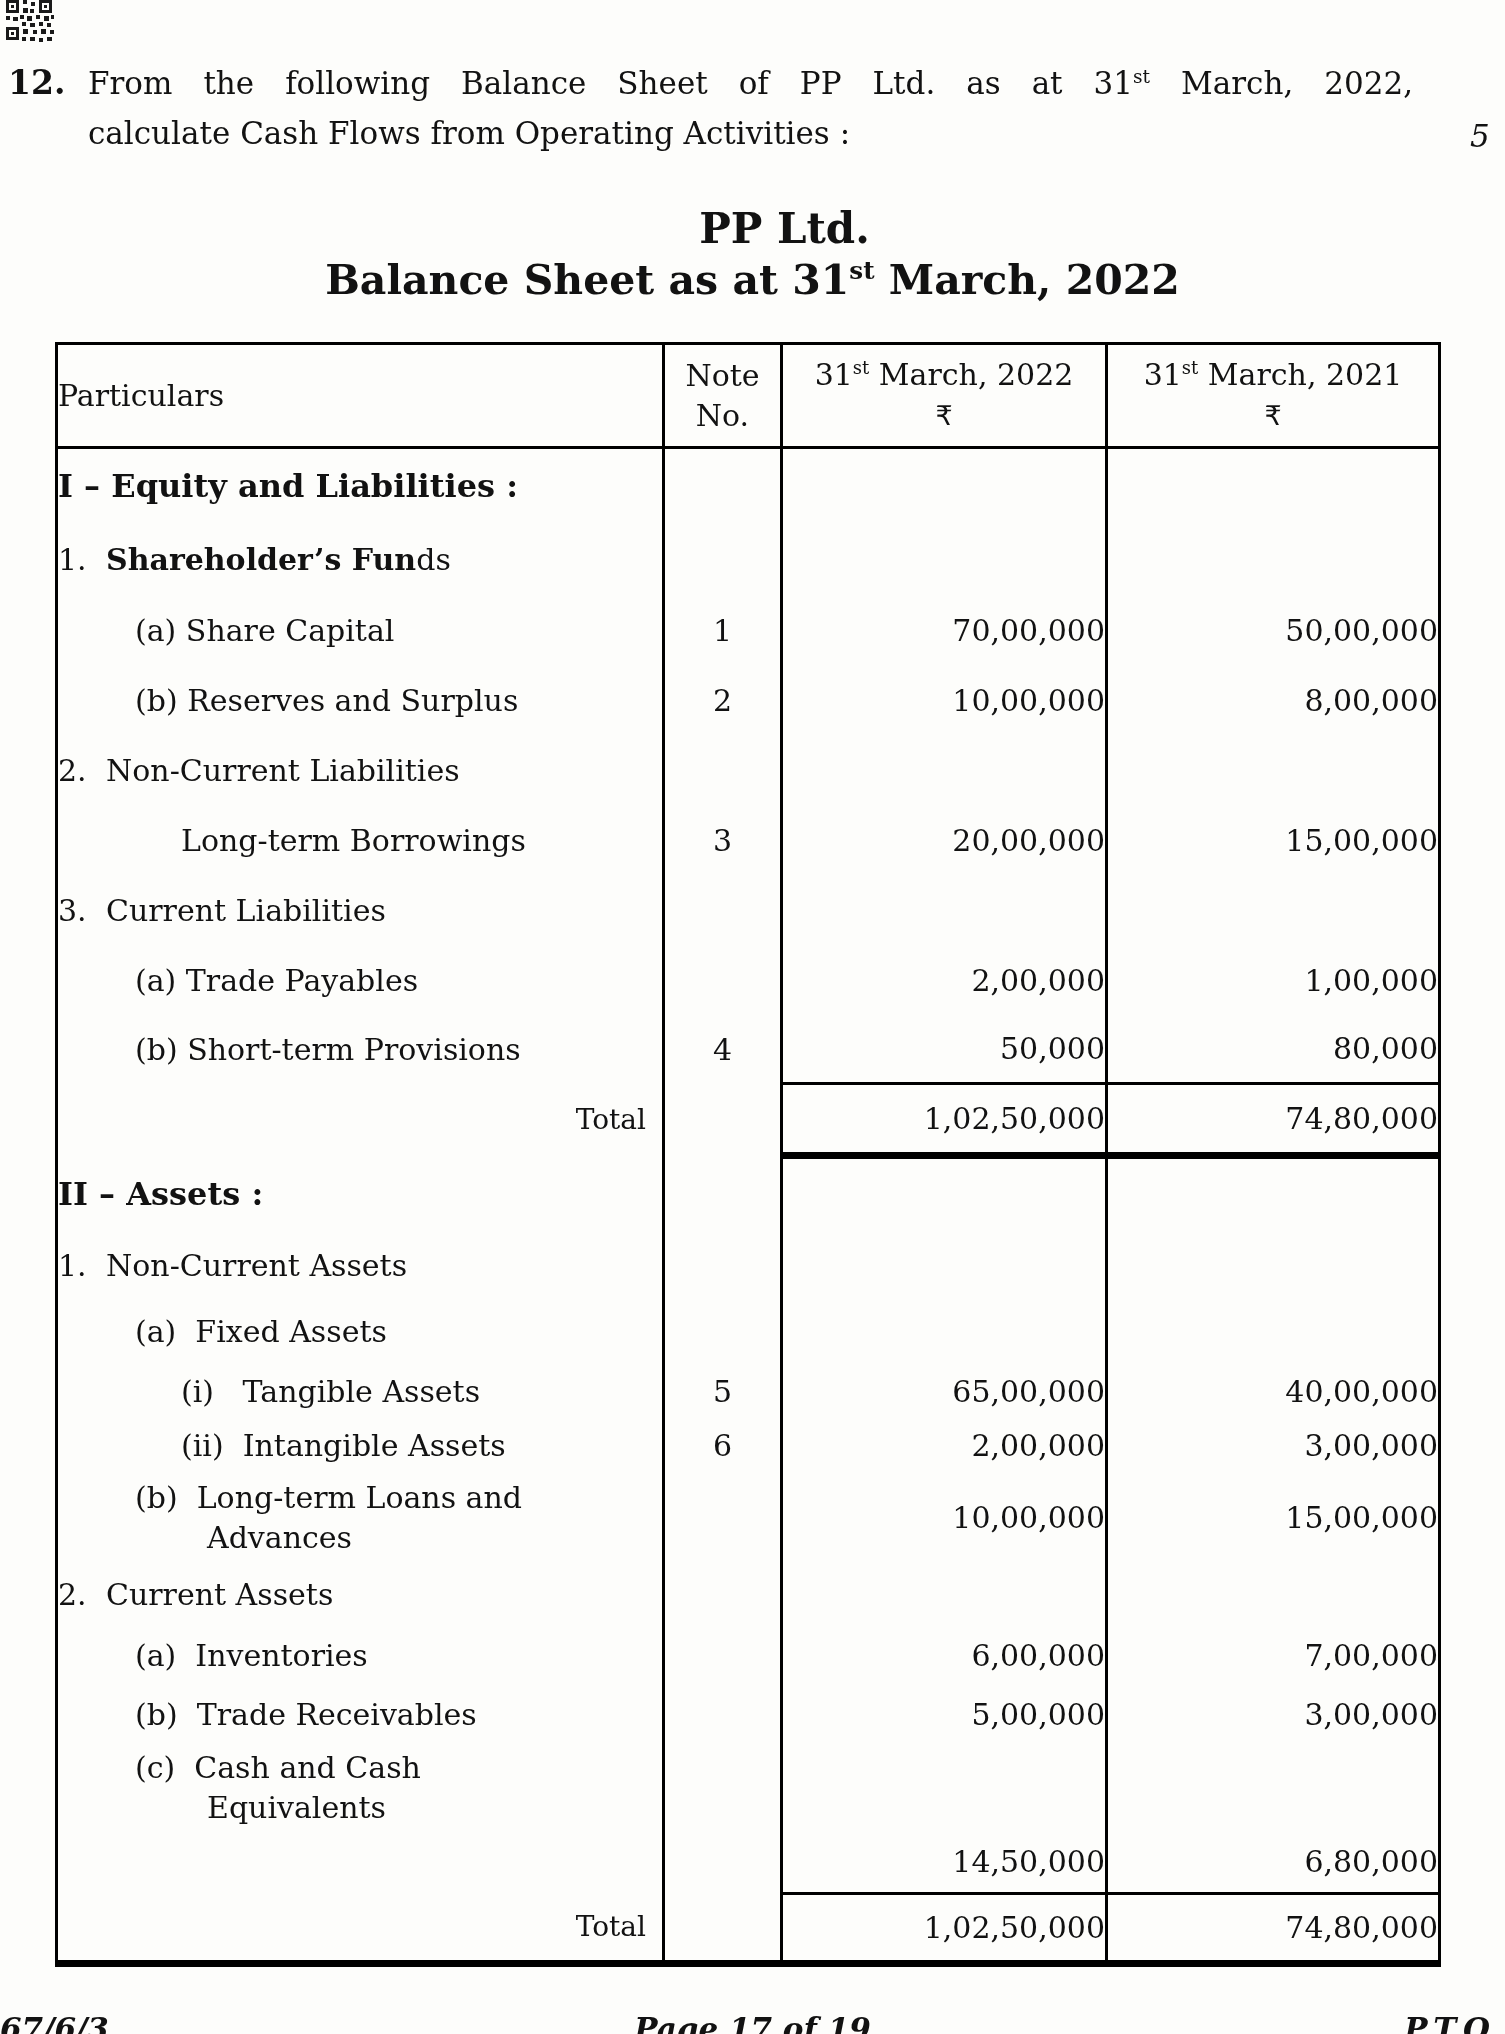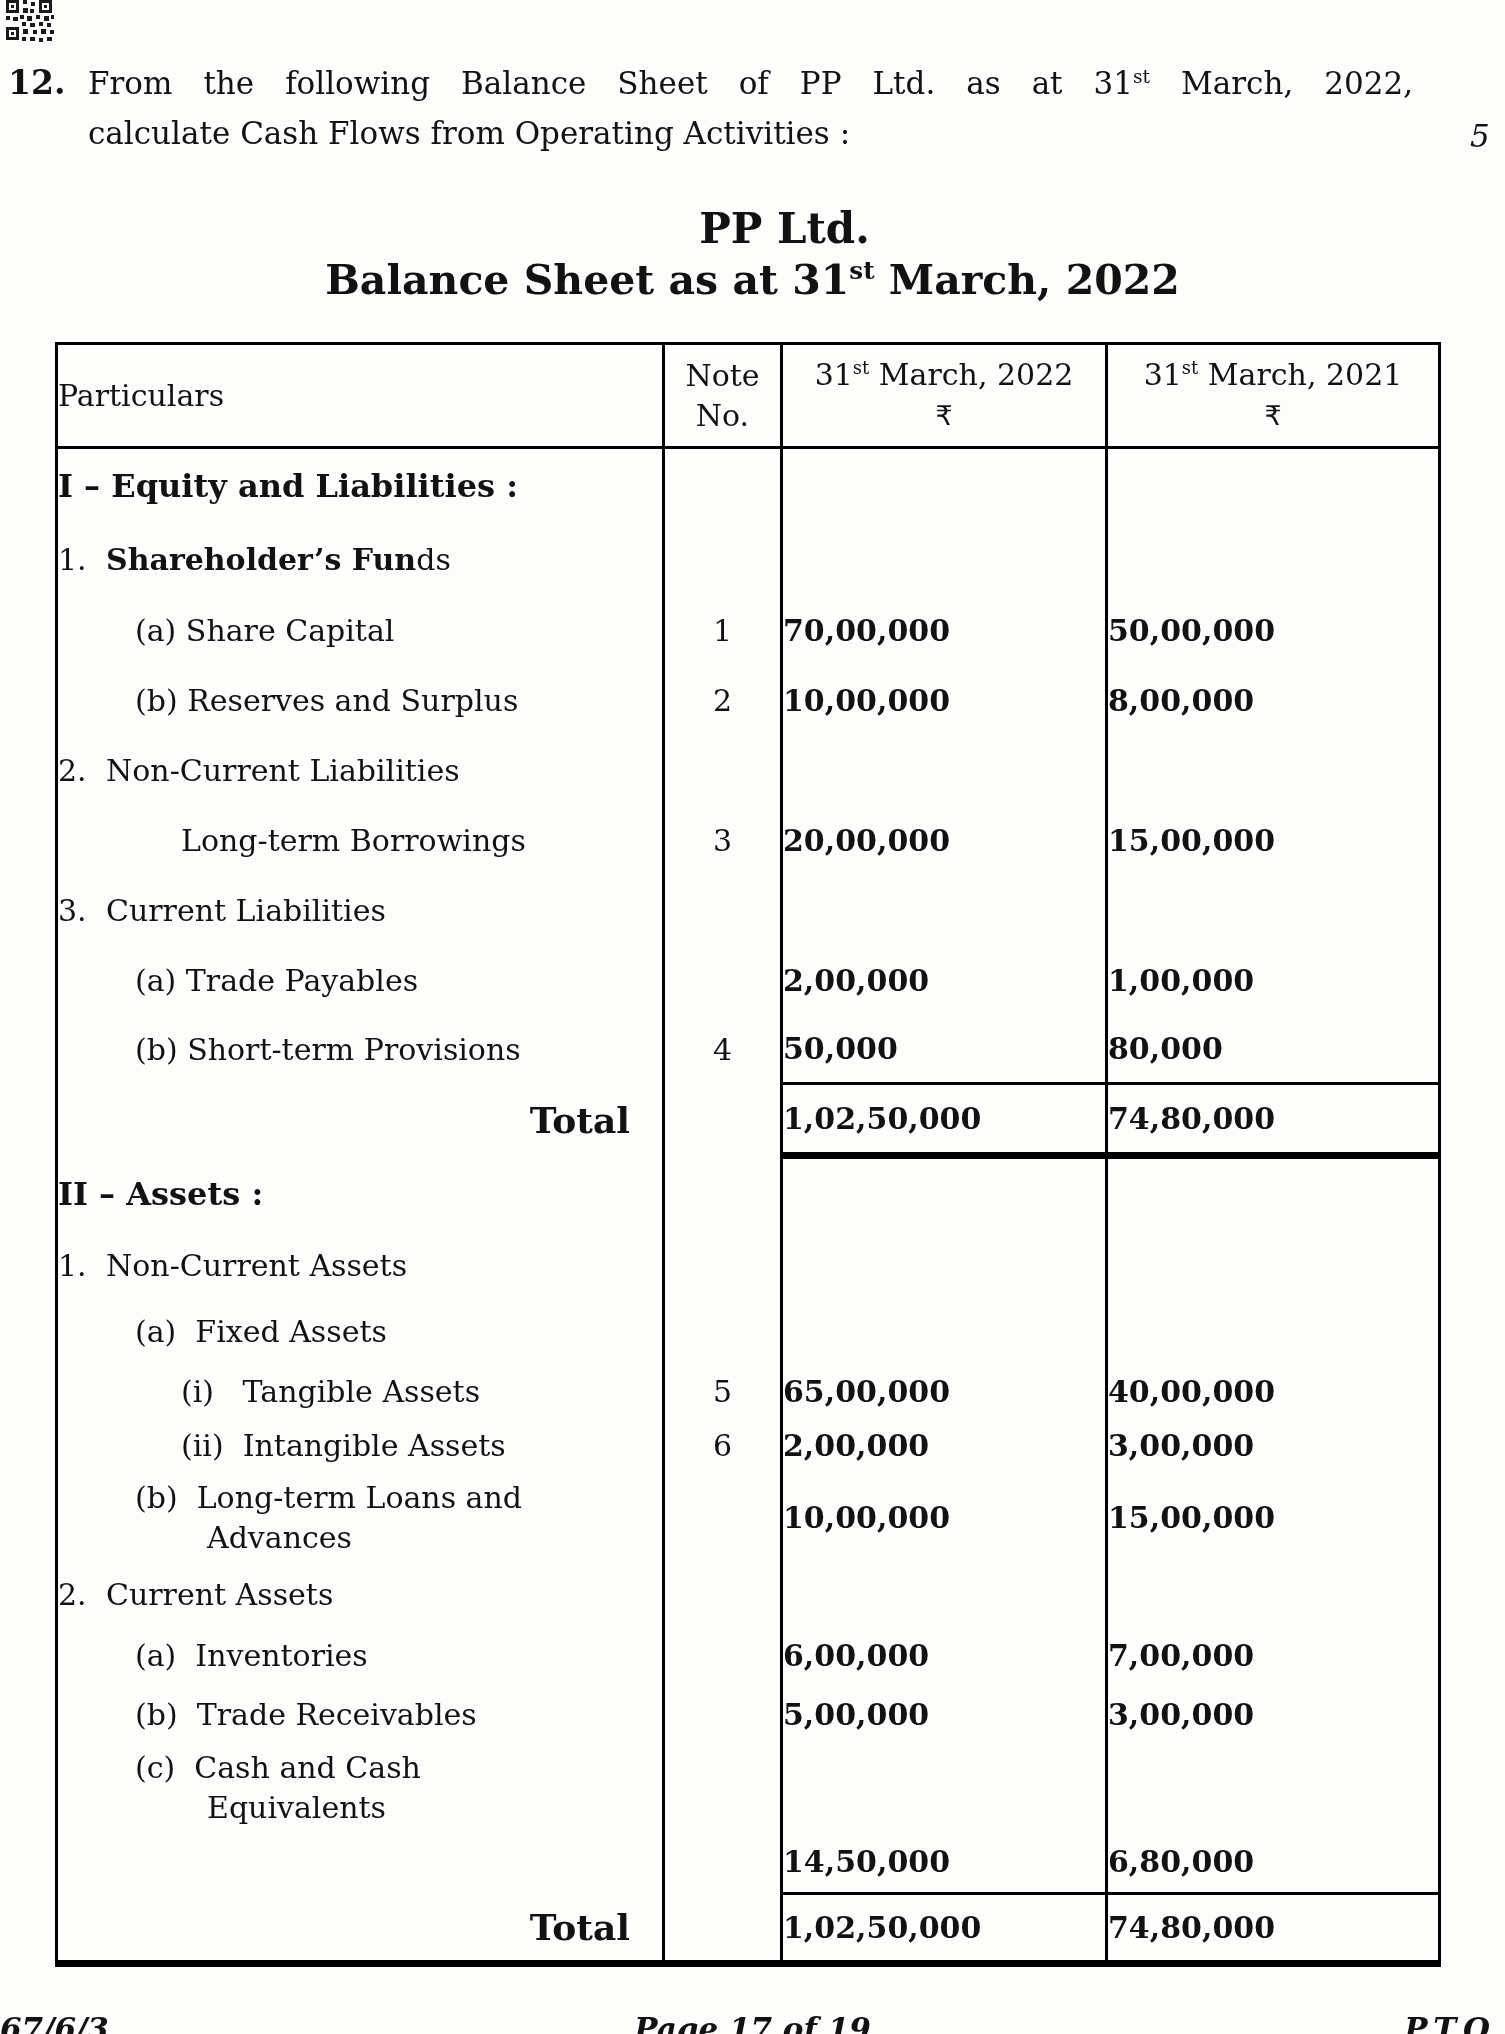--- a/index.html
+++ b/index.html
@@ -36,29 +36,29 @@
     font-size:30px;line-height:40px;vertical-align:middle;
     padding:0;overflow:hidden;
   }
   .bdr{border-right:3px solid #000;}
   thead th{border-bottom:3px solid #000;font-weight:normal;height:101px;}
   th.h-part{text-align:left;padding-left:14px;font-size:31px;}
   th.h-note,th.h-amt{text-align:center;line-height:44px;}
   .rupee{font-family:"DejaVu Sans","Liberation Sans",sans-serif;font-size:27px;}
   td.c-part{text-align:left;padding-left:10px;}
   td.c-note{text-align:center;}
-  td.c-amt{text-align:left;padding-right:18px;font-weight:bold;}
+  td.c-amt{text-align:right;padding-right:18px;}
   .ind-1{padding-left:77px !important;}
   .ind-2{padding-left:123px !important;}
   .num{display:inline-block;width:48px;}
   .lbl{white-space:pre-wrap;}
   .lbl2{display:block;padding-left:72px;white-space:pre-wrap;}
   .bold{font-weight:bold;text-align:center;}
   tr.r-section td.c-part{font-size:32px;}
-  tr.r-total td.c-part{text-align:right;padding-right:32px;padding-left:0;font-weight:bold;font-size:36px;}
+  tr.r-total td.c-part{text-align:right;padding-right:16px;padding-left:0;font-weight:normal;font-size:28px;}
   tr.rule-above td.c-amt{border-top:3px solid #000;}
   tr.thick-below td.c-amt{border-bottom:7px solid #000;}
   
   .footer{position:absolute;left:0;top:2011px;width:100%;height:40px;
     font-size:31px;font-style:italic;font-weight:bold;}
   .f-left{position:absolute;left:0;}
   .f-center{position:absolute;left:50%;transform:translateX(-50%);}
   .f-right{position:absolute;right:6px;}
 </style>
 </head>

